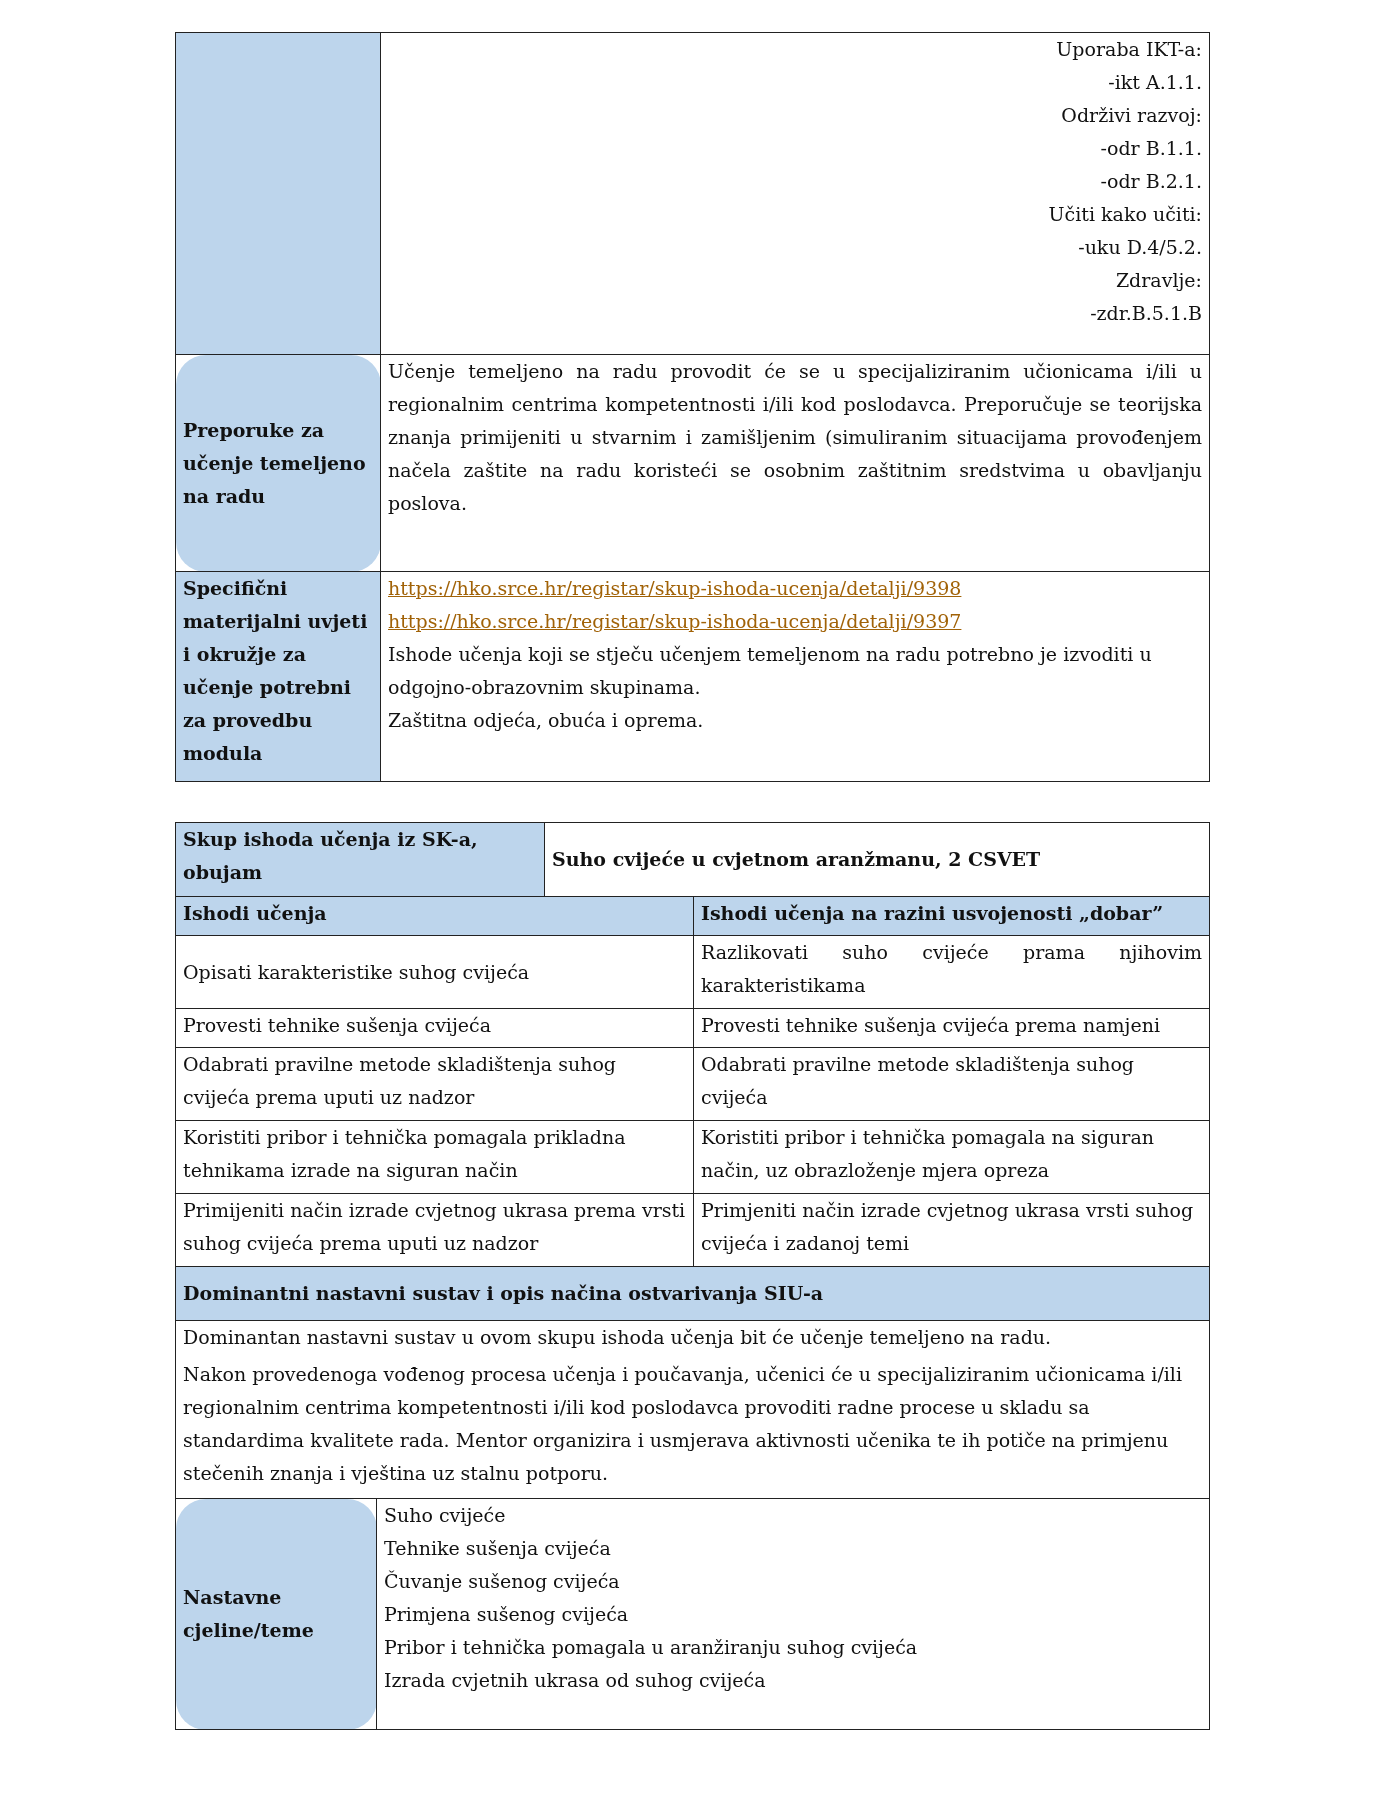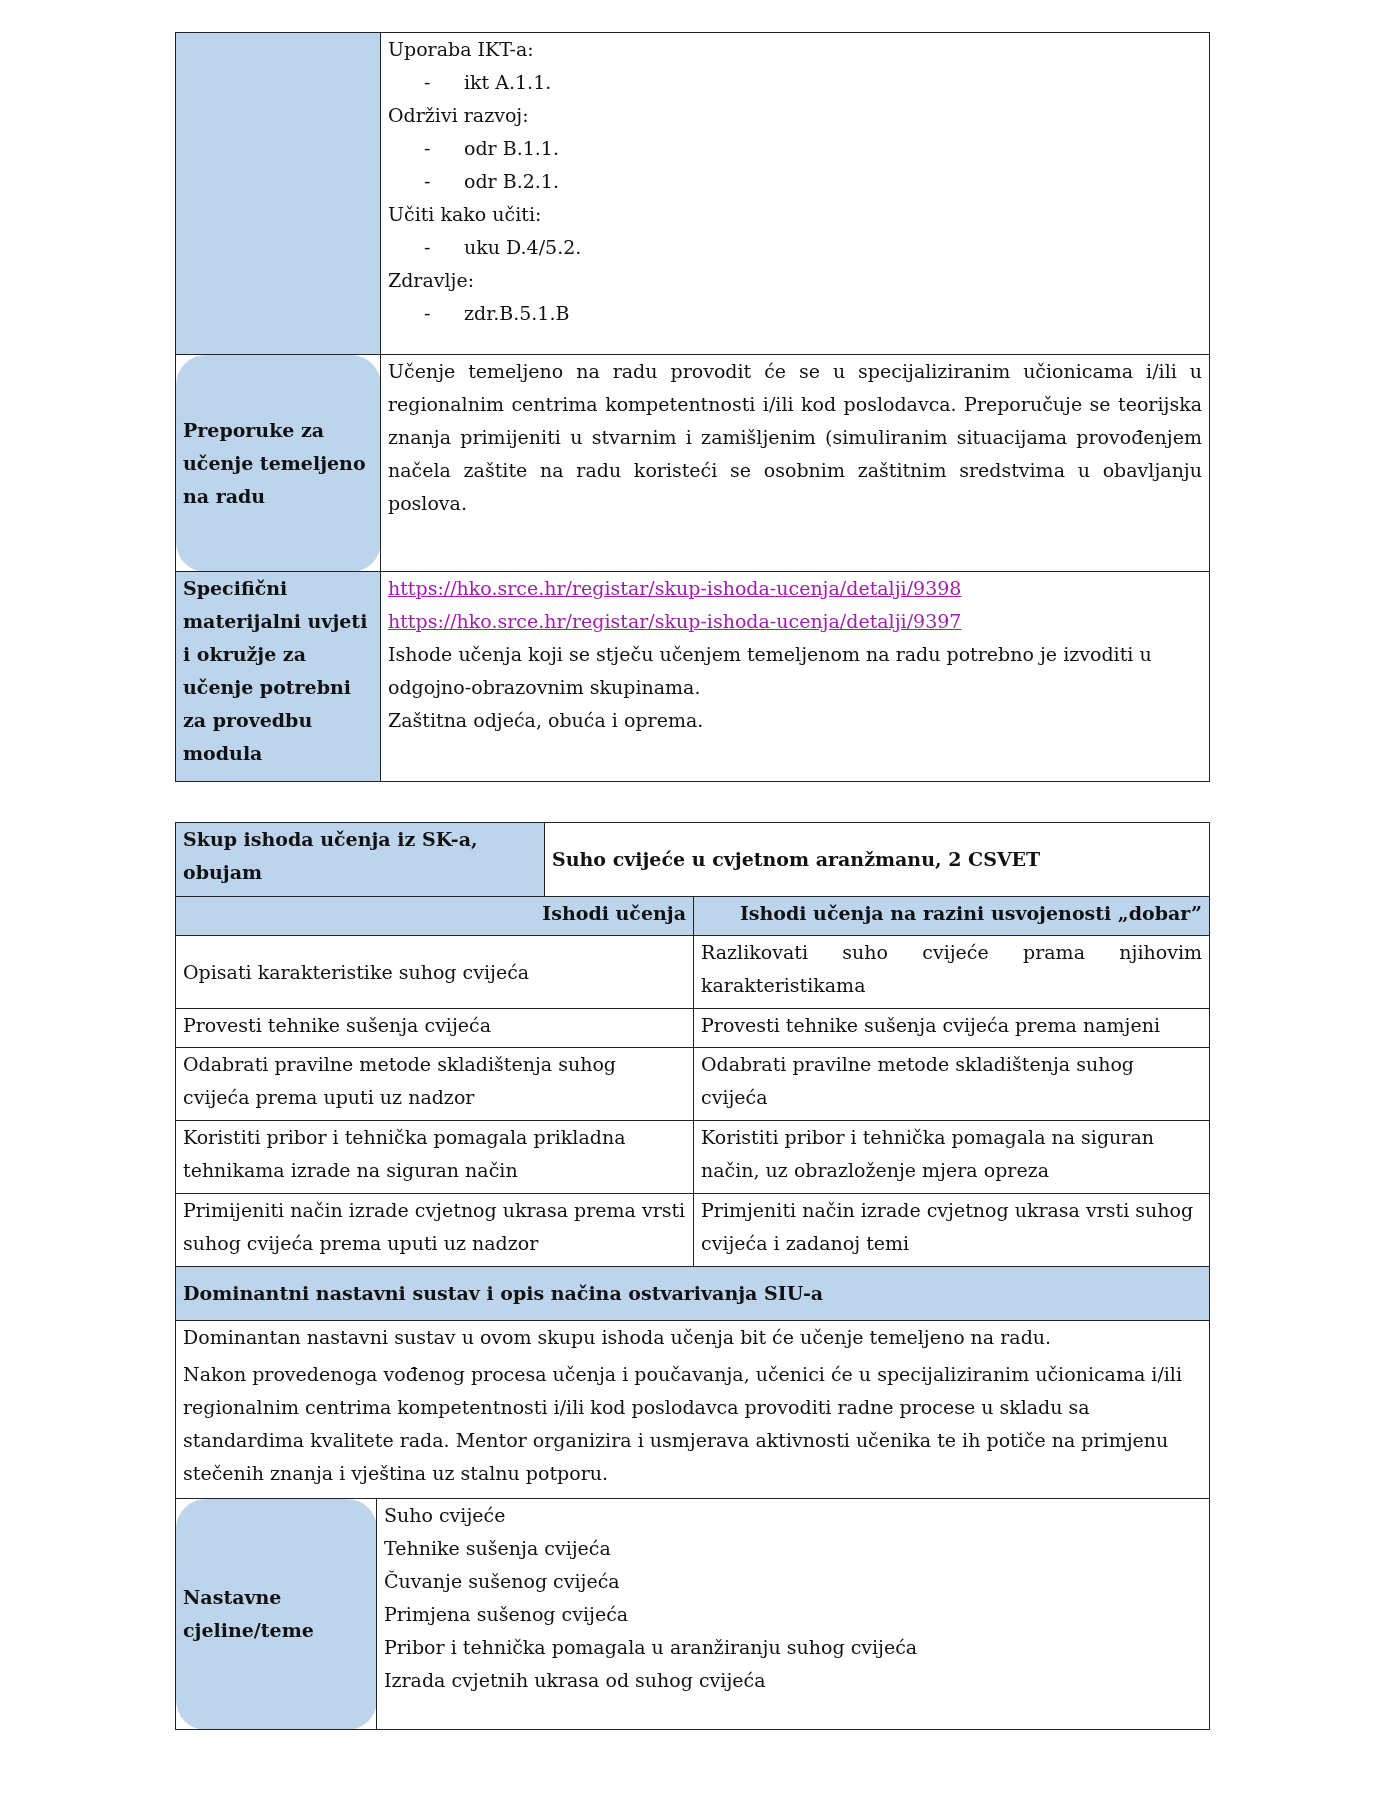--- a/index.html
+++ b/index.html
@@ -15,33 +15,33 @@
   .tbl td {
     border: 1.5px solid #222222;
     vertical-align: top;
     padding: 0 7px;
     font-size: 19px;
     line-height: 33px;
   }
   .blue { background: #bdd5ec; }
   .bold { font-weight: bold; }
   .lbl { vertical-align: middle !important; font-weight: bold; border-radius: 30px; }
-  .center { text-align: right; }
+  .center { text-align: left; }
   .just { text-align: justify; }
-  a.link { color: #a21caf; text-decoration: underline; }
+  a.link { color: #a16207; text-decoration: underline; }
   .item { display: block; }
   .sub { display: block; padding-left: 36px; }
   .dash { display: inline-block; width: 40px; }
   .p { display: block; margin: 0; }
   .gap { margin-top: 4px; }
 
   #t1 { top: 32px; }
   #t2 { top: 822px; }
 
-  .r-cross td { height: 321px; }
+  .r-cross td { height: 321px; text-align: right; }
   .r-prep td { height: 216px; margin-top: 8px; }
   .r-spec td { height: 209px; margin-left: 12px; }
 
   .t2-title td { height: 73px; }
   .t2-head td { height: 38px; }
   .t2-row1 td { height: 72px; }
   .t2-row2 td { height: 38px; }
   .t2-row td { height: 72px; margin-left: 12px; }
   .t2-dom td { height: 53px; }
   .t2-para td { height: 177px; }

